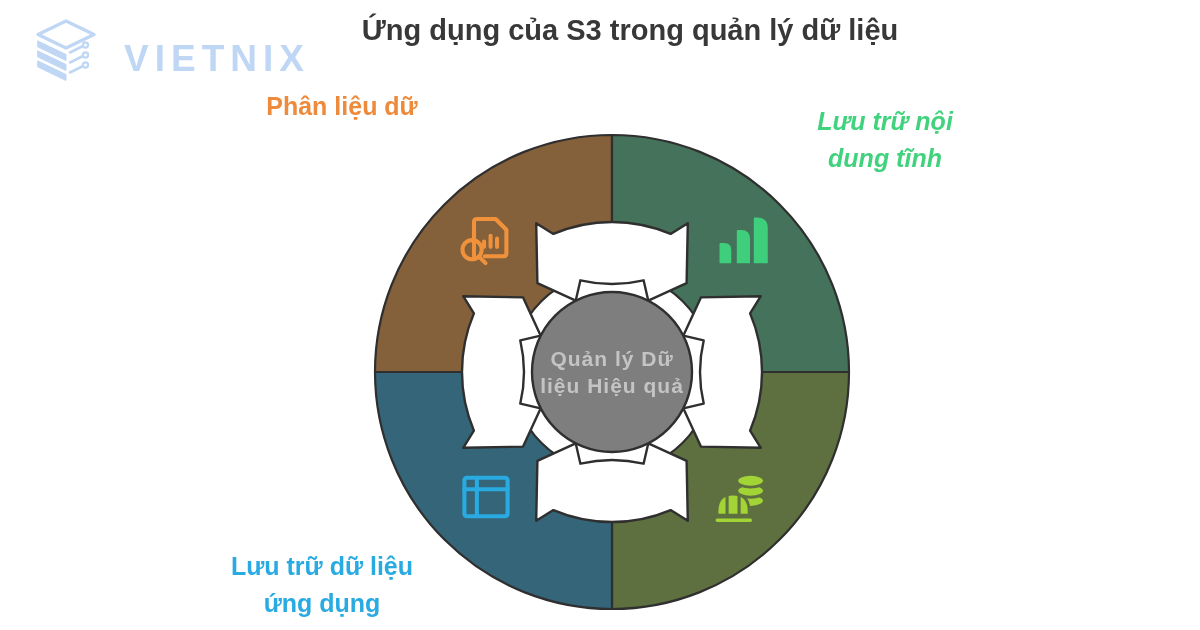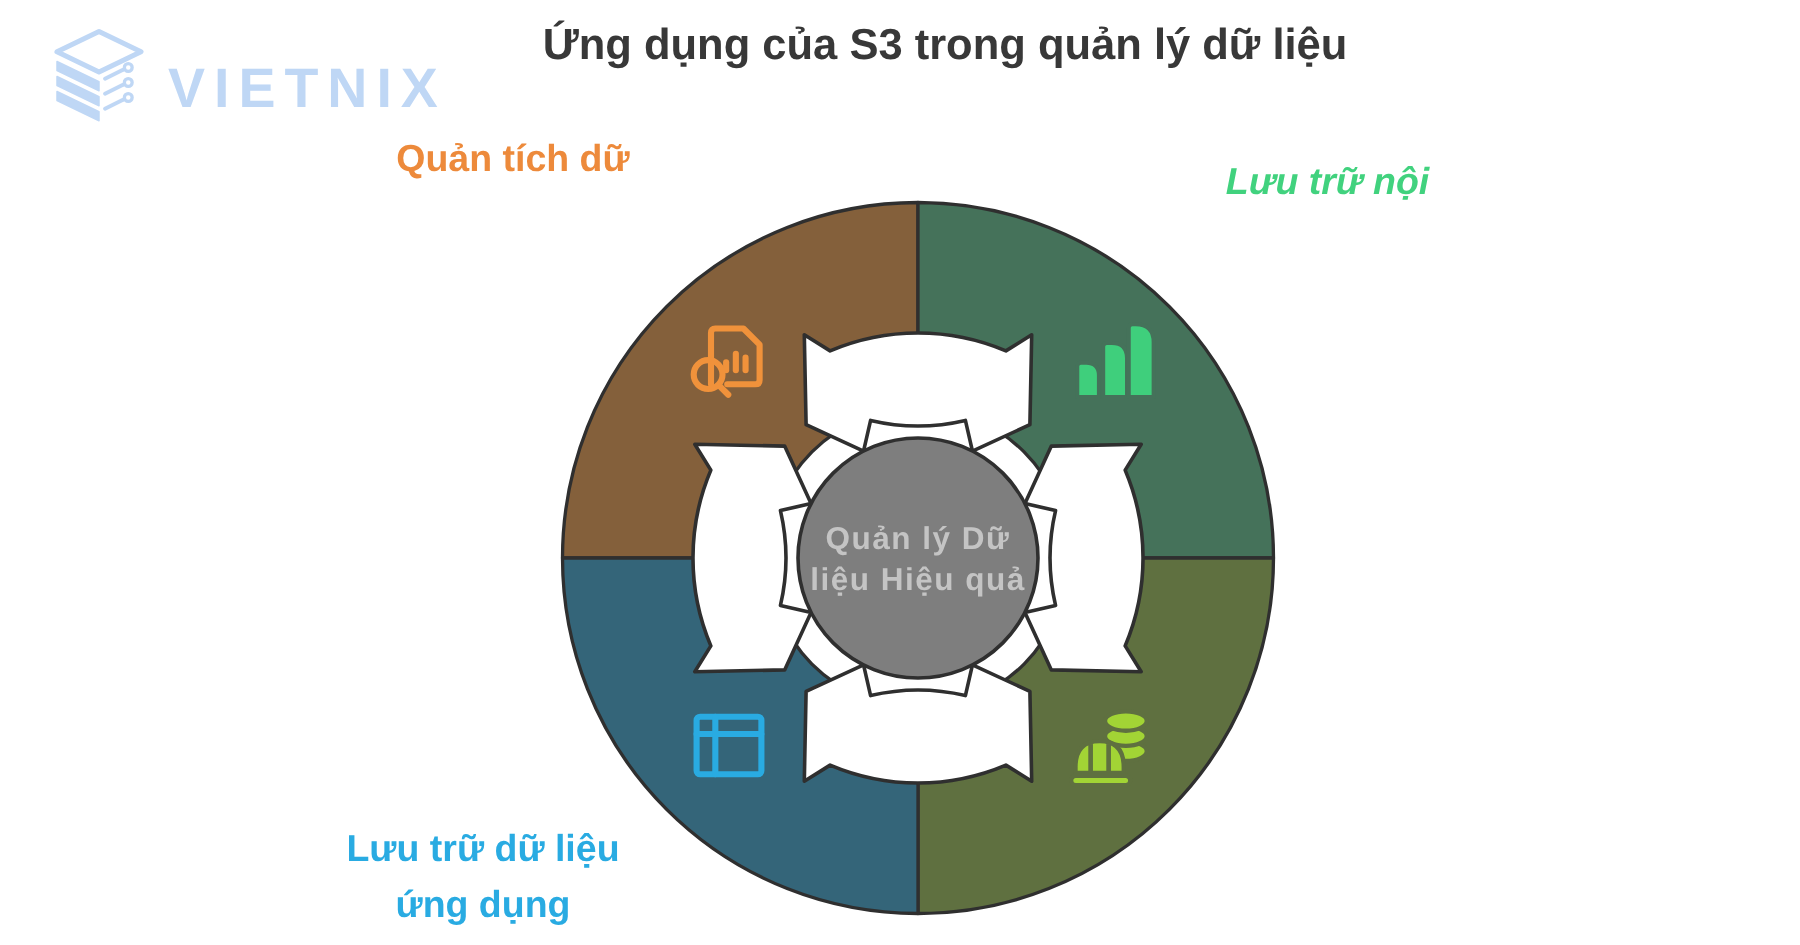--- a/index.html
+++ b/index.html
@@ -6,21 +6,21 @@
   html, body { width: 1200px; height: 630px; }
   body {
     font-family: "Liberation Sans", sans-serif;
     background: #ffffff;
     position: relative;
     overflow: hidden;
   }
   .canvas { position: absolute; inset: 0; width: 1200px; height: 630px; }
 
   
-  .logo { position: absolute; left: 26px; top: 14px; display: flex; align-items: center; }
+  .logo { position: absolute; left: 26px; top: 14px; display: flex; align-items: center; gap: 12px; }
   .logo-mark { width: 80px; height: 80px; }
   .logo-text {
     font-size: 37px; font-weight: bold; letter-spacing: 6px;
     margin-left: 6px; margin-top: 10px;
   }
 
   
   .title {
     position: absolute; top: 14px; left: 0; width: 1260px;
     text-align: center; font-size: 29px; font-weight: bold;
@@ -53,24 +53,25 @@
       <path d="M 12,47 L 40,60.5 L 40,66.5 L 12,53 Z" stroke-width="1" style="fill: rgb(191, 215, 245);"></path>
       <path d="M 44,58.5 L 56,52.5" stroke-width="2.6"></path>
       <circle cx="59.5" cy="51" r="2.6" stroke-width="2.2"></circle>
     </svg>
     <div class="logo-text" style="color: rgb(191, 215, 245);">VIETNIX</div>
   </div>
 
   <div class="title" style="color: rgb(56, 56, 56);">Ứng dụng của S3 trong quản lý dữ liệu</div>
 
   <div class="seg-label center label-tl" style="color: rgb(237, 138, 59);">
-    <div>Quản tích dữ</div>
+    <div>Phân liệu dữ</div>
   </div>
   <div class="seg-label center label-tr" style="color: rgb(65, 210, 126);">
     <div>Lưu trữ nội</div>
+    <div>dung tĩnh</div>
   </div>
   <div class="seg-label center label-bl" style="color: rgb(41, 171, 226);">
     <div>Lưu trữ dữ liệu</div>
     <div>ứng dụng</div>
   </div>
 
   <svg class="diagram" viewBox="0 0 1200 630">
 
     <g stroke-width="2.2" stroke-linejoin="round" style="stroke: rgb(47, 47, 47);">
       <path d="M 512,372 L 375,372 A 237 237 0 0 1 612,135 L 612,272 A 100 100 0 0 0 512,372 Z" style="fill: rgb(132, 96, 59);"></path>

